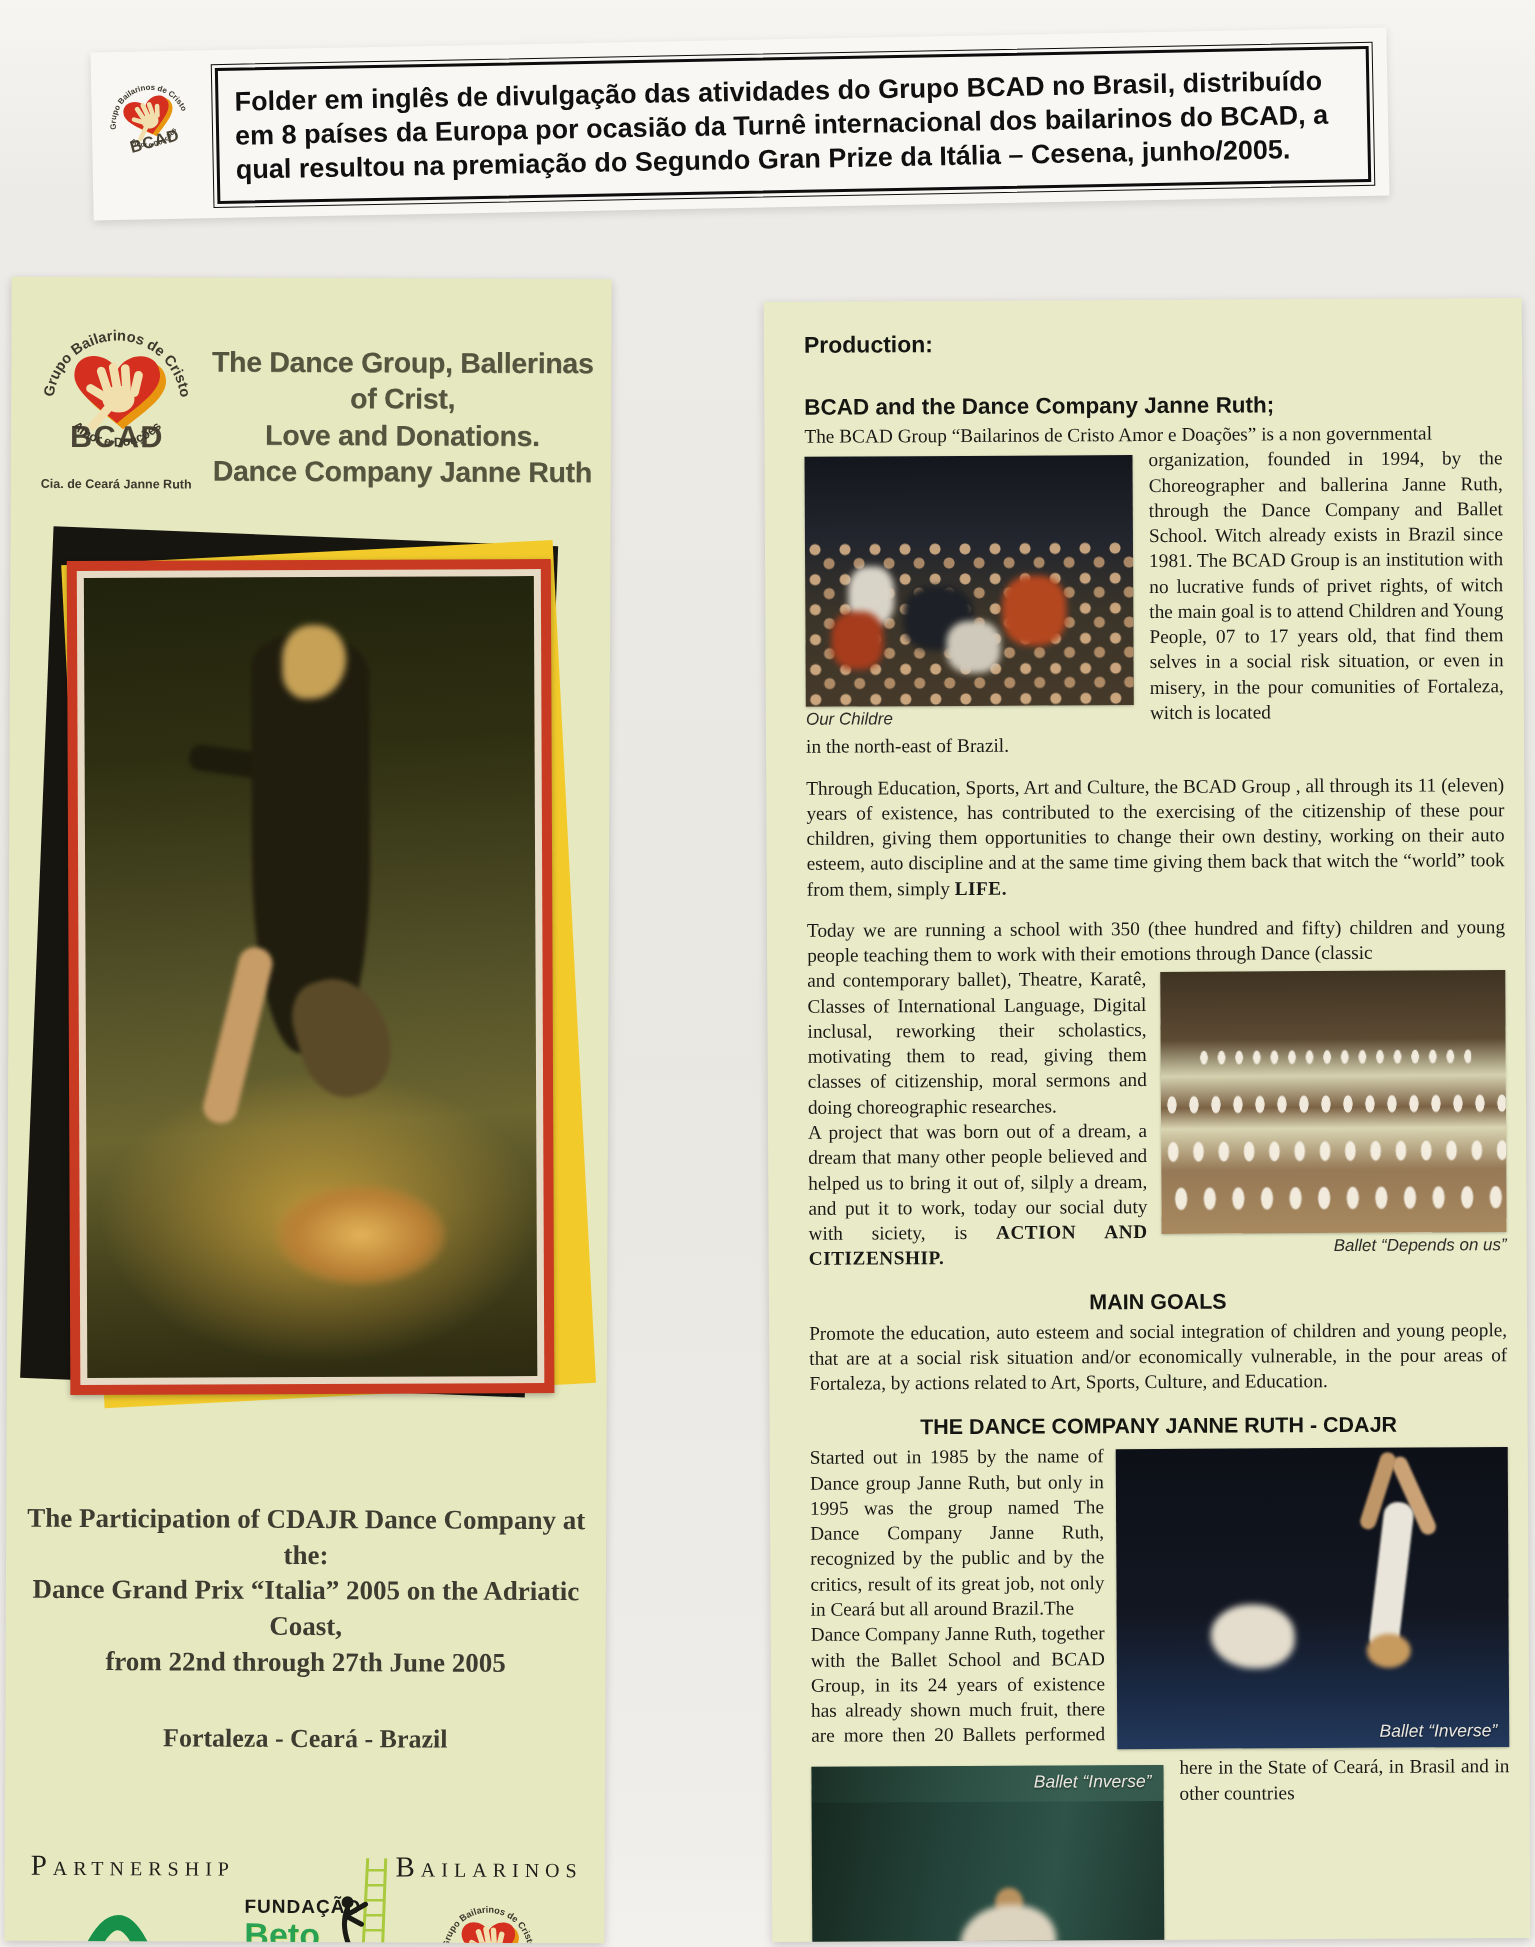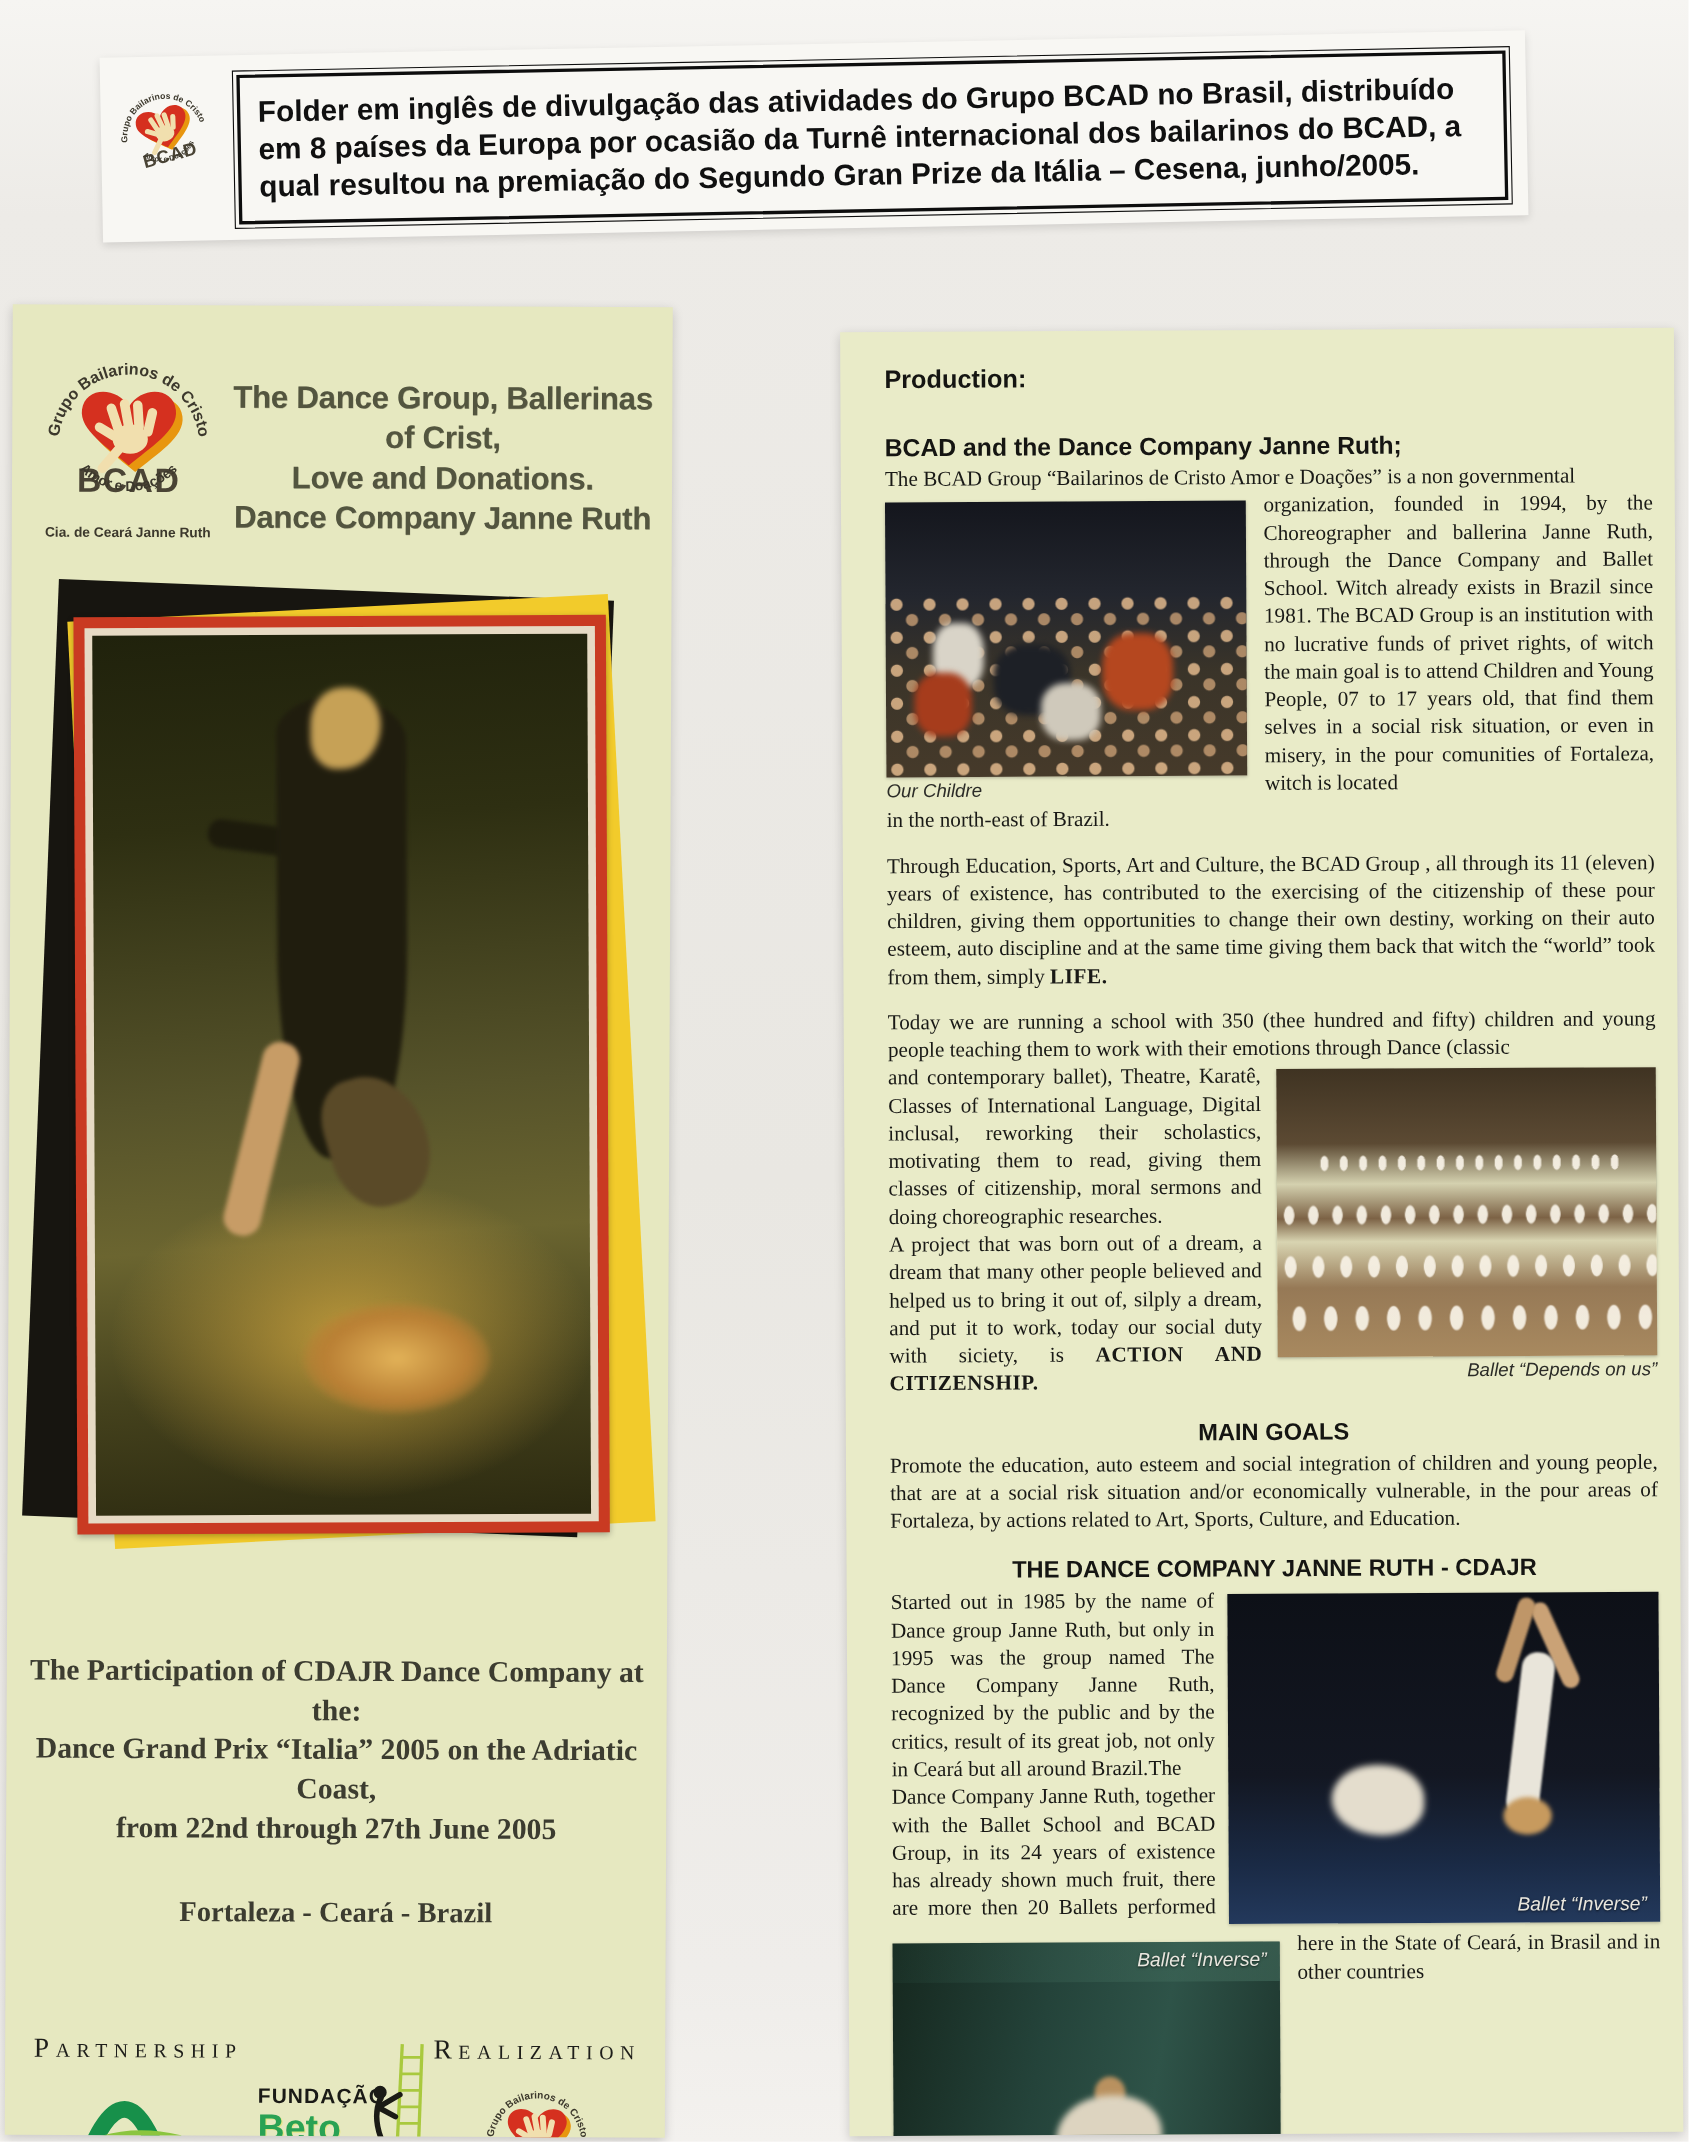--- a/index.html
+++ b/index.html
@@ -74,21 +74,21 @@
   .participation{
     margin:82px 20px 0 20px;text-align:center;
     font-weight:bold;font-size:27px;line-height:1.32;color:#3c3c30;
   }
   .location{margin-top:44px;text-align:center;font-weight:bold;font-size:26px;color:#3c3c30;}
   
   .sponsors{display:flex;margin:96px 22px 0 26px;align-items:flex-start;}
   .sponsor-col{text-align:center;}
   .sponsor-label{
     font-family:"Liberation Serif",serif;font-variant:small-caps;letter-spacing:6px;
-    font-size:25px;color:#1e1e1a;font-weight:500;margin-bottom:8px;white-space:nowrap;
+    font-size:29px;color:#1e1e1a;font-weight:500;margin-bottom:8px;white-space:nowrap;
   }
   .agripec-col{width:200px;}
   .beto-col{width:190px;margin-top:46px;position:relative;}
   .beto-text{text-align:left;padding-left:14px;font-family:"Liberation Sans",sans-serif;}
   .beto-fundacao{font-size:19px;color:#1a1a16;font-weight:bold;letter-spacing:1px;}
   .beto-name{font-size:34px;font-weight:bold;color:#2aa254;line-height:1.02;text-shadow:1px 1px 0 #e6e68a;}
   .beto-ladder{position:absolute;right:2px;top:-42px;}
   .realization-col{flex:1;}
   .realization-logo{width:100px;height:110px;margin:6px auto 0;}
   
@@ -290,21 +290,21 @@
             <line x1="26" y1="91" x2="45" y2="91"></line>
           <line x1="25" y1="106" x2="45" y2="106"></line>
             <line x1="25" y1="121" x2="44" y2="121"></line>
         </g>
         <circle cx="10" cy="48" r="6" fill="#1b1b16"></circle>
         <path d="M10,54 C5,66 7,80 12,92 L8,116 M12,92 L17,114 M11,60 L28,50 M9,62 L24,70" stroke="#1b1b16" stroke-width="5" fill="none" stroke-linecap="round"></path>
       </svg>
     </div>
 
     <div class="sponsor-col realization-col">
-      <div class="sponsor-label">Realization</div>
+      <div class="sponsor-label">Bailarinos</div>
       <div class="realization-logo bcad-logo">
   <svg viewBox="0 0 120 126" width="100%" height="100%">
     <defs>
       <path id="arcT2" d="M12,70 A48,48 0 1,1 108,70" fill="none"></path>
       <path id="arcB2" d="M24,84 A46,46 0 0,0 96,84" fill="none"></path>
     </defs>
     <text font-family="Liberation Sans,sans-serif" font-size="11" font-weight="bold" fill="#3c382c">
       <textPath href="#arcT2" startOffset="50%" text-anchor="middle">Grupo Bailarinos de Cristo</textPath>
     </text>
     <path d="M62,46 C54,32 32,32 30,48 C28,62 48,74 62,86 C76,74 96,62 94,48 C92,32 70,32 62,46 Z" fill="#e8960f" transform="translate(2.5,2.5)"></path>

